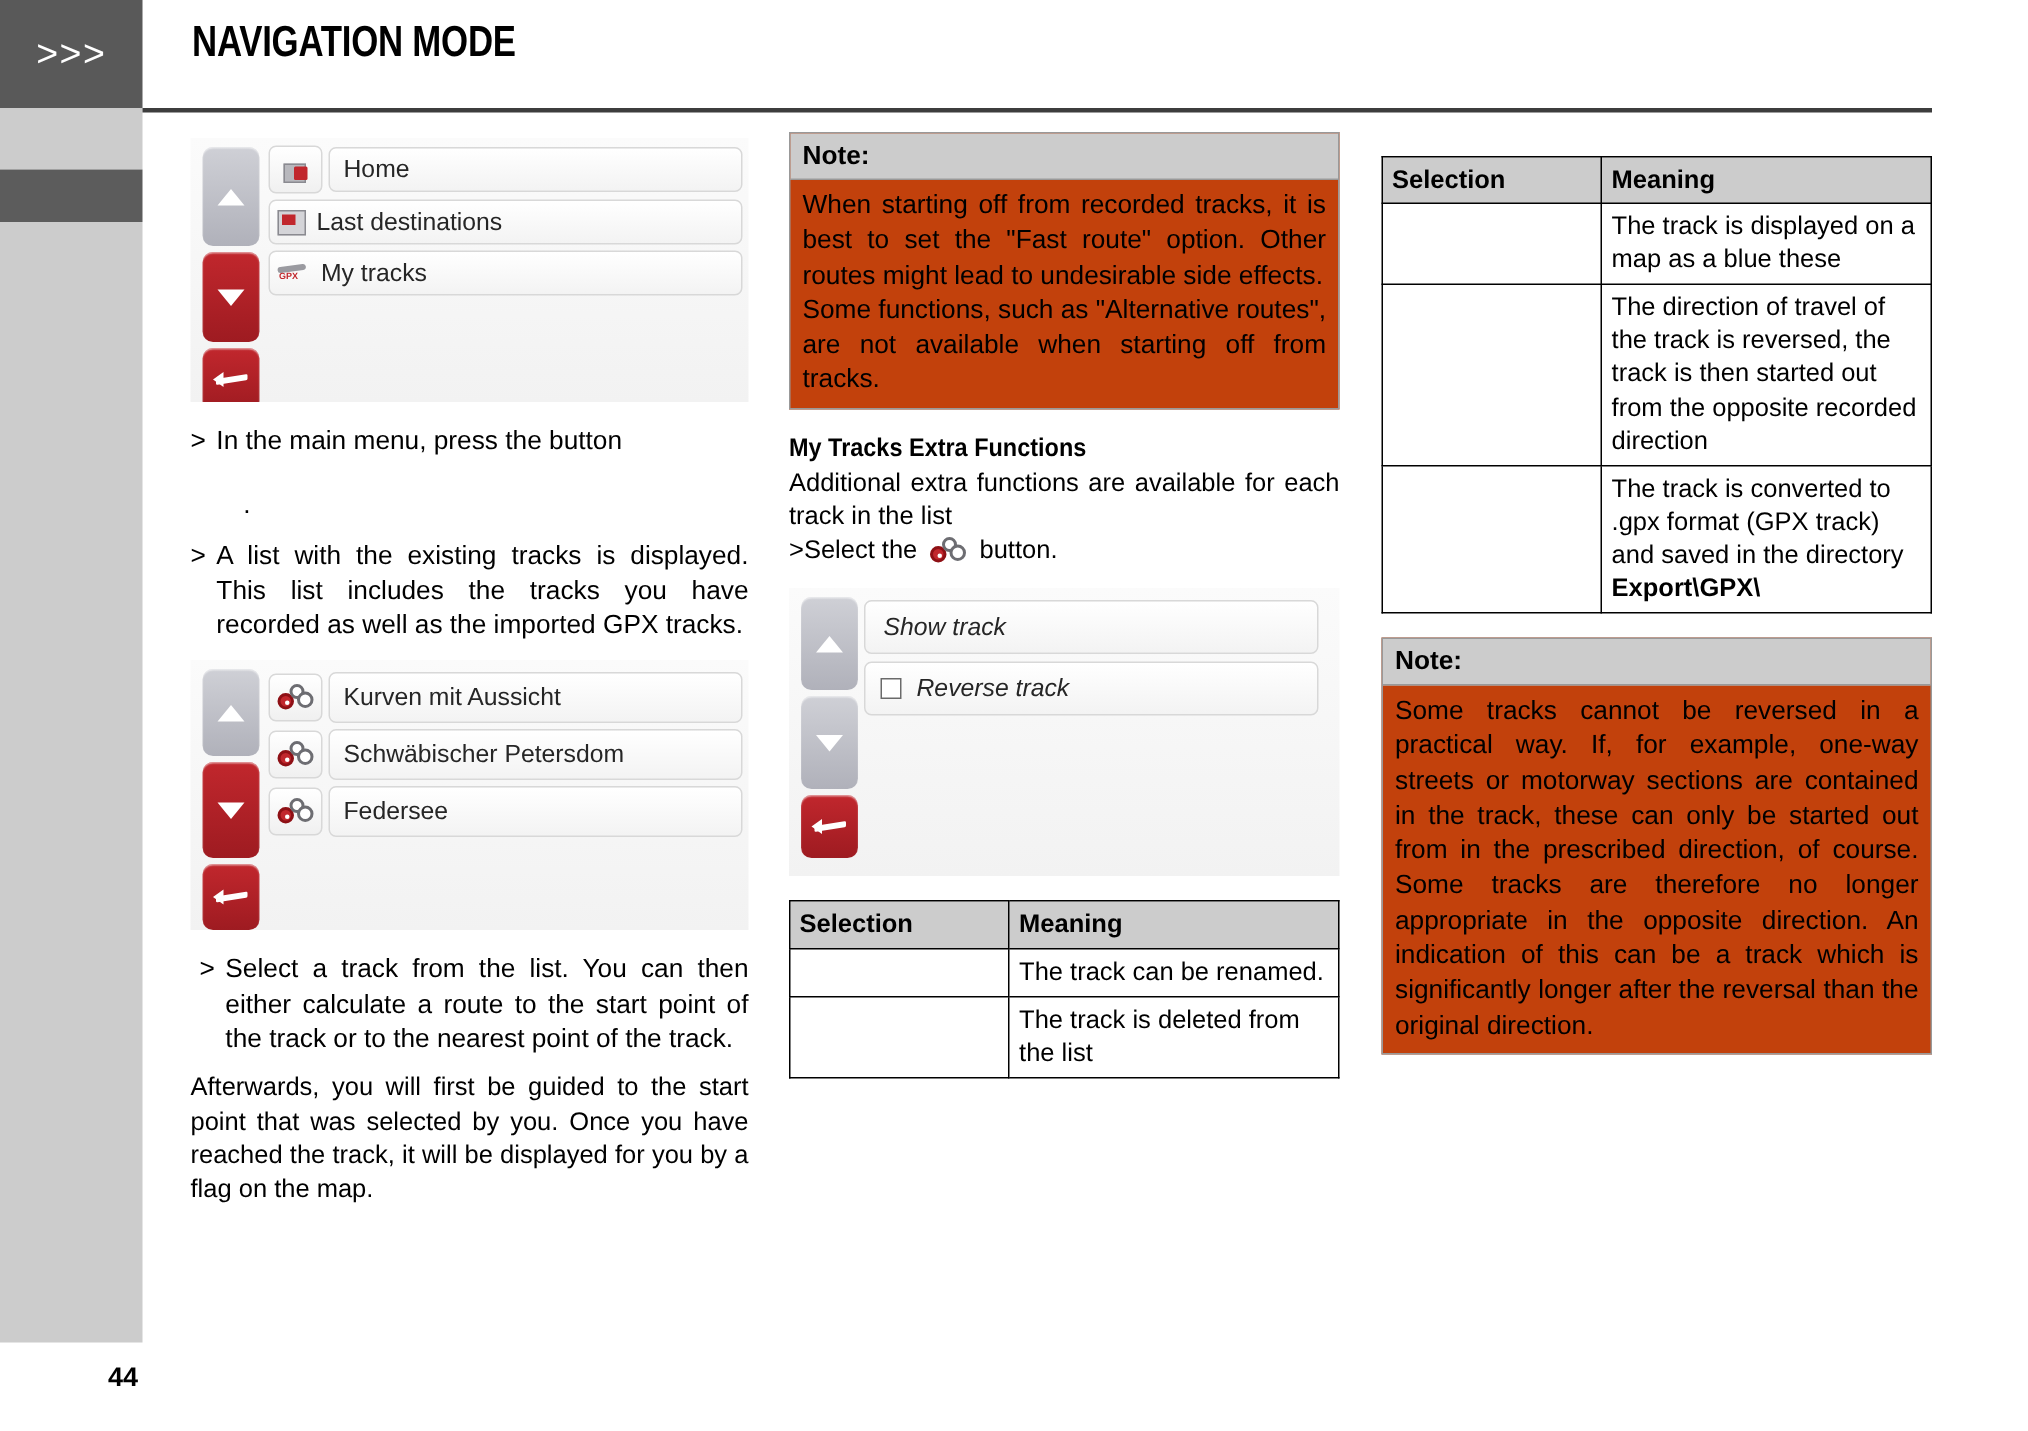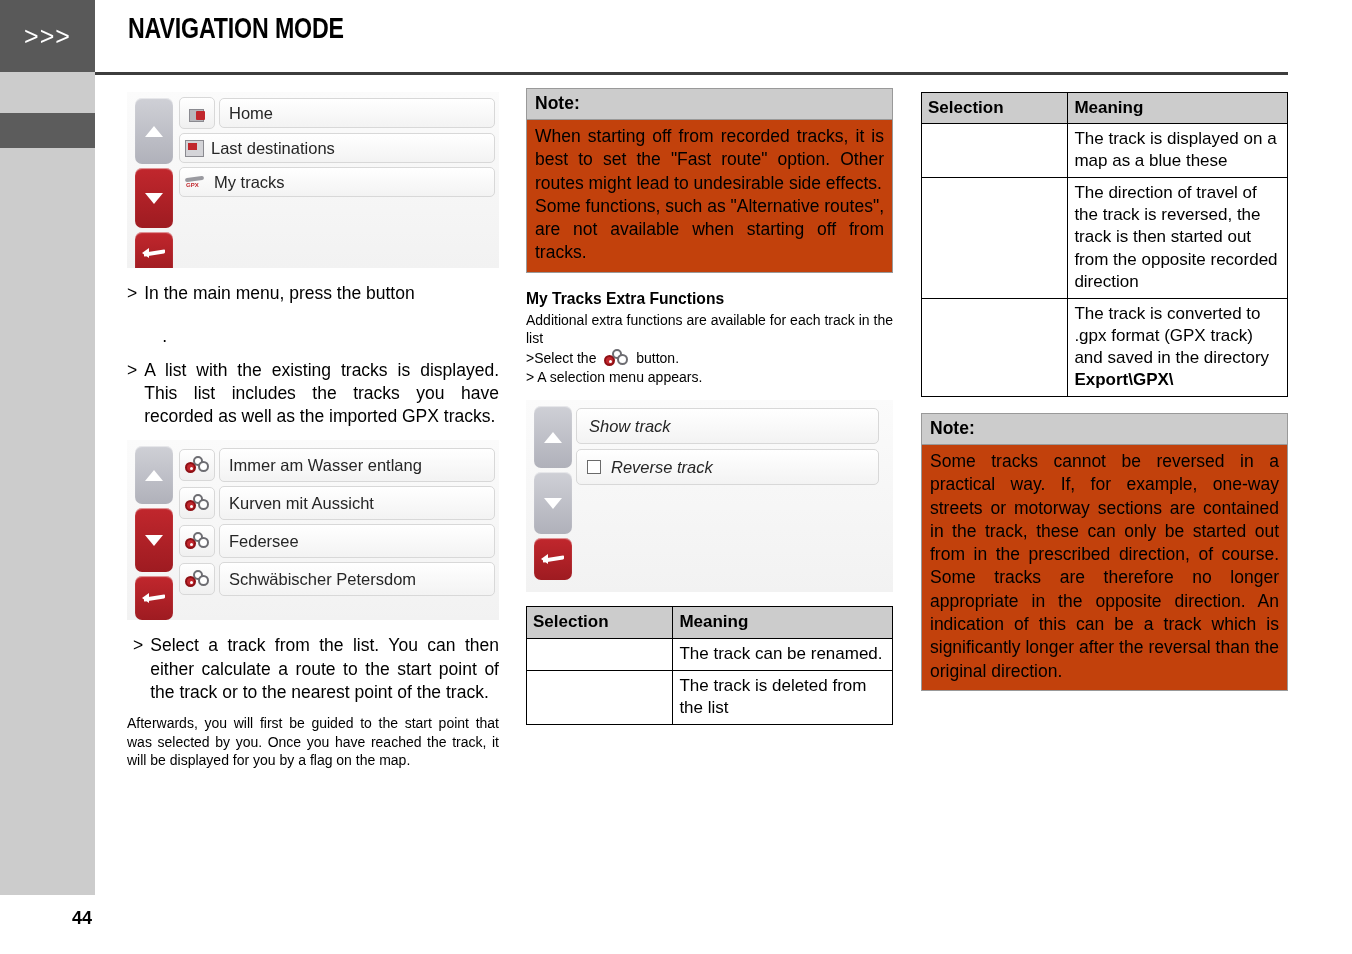--- a/index.html
+++ b/index.html
@@ -81,21 +81,21 @@
     position: absolute;
     top: 88px;
   }
   #col1 { left: 127px; width: 372px; }
   #col2 { left: 526px; width: 367px; }
   #col3 { left: 921px; width: 367px; }
 
   
   p.body {
     margin: 0 0 12px 0;
-    font-size: 14px;
+    font-size: 17px;
     line-height: 1.33;
     text-align: justify;
   }
   p.body.last { margin-bottom: 0; }
   .bullet {
     display: flex;
     margin: 0 0 10px 0;
     font-size: 17.5px;
     line-height: 1.33;
   }
@@ -282,21 +282,21 @@
     font-size: 17.5px;
     line-height: 1.33;
     text-align: justify;
   }
   .note-body p { margin: 0; }
 
   
   table.sel-table {
     border-collapse: collapse;
     width: 100%;
-    margin: 4px 0 16px 0;
+    margin: 16px 0 16px 0;
     table-layout: fixed;
   }
   table.sel-table th, table.sel-table td {
     border: 1px solid #000000;
     font-size: 17px;
     line-height: 1.3;
     vertical-align: top;
     padding: 4px 6px 5px 6px;
   }
   table.sel-table th {
@@ -387,59 +387,49 @@
         <span class="tri-up"></span>
       </div>
       <div class="navbtn down" style="height:64px;">
         <span class="tri-down"></span>
       </div>
       <div class="navbtn back" style="height:44px;">
         <span class="arrow-back"></span>
       </div>
     </div>
     <div class="rowlist" style="top:8px;">
-      <div class="listrow">
-        <span class="icobox">
-            <span class="ic-gear">
-              <span class="g1"></span>
-              <span class="g2"></span>
-              <span class="g3"></span>
-            </span>
-          </span>
-        <span class="labelbox" style="height:34px;">Immer am Wasser entlang</span>
-      </div>
       <div class="listrow">
         <span class="icobox">
             <span class="ic-gear">
               <span class="g1"></span>
               <span class="g2"></span>
               <span class="g3"></span>
             </span>
           </span>
         <span class="labelbox" style="height:34px;">Kurven mit Aussicht</span>
       </div>
       <div class="listrow">
         <span class="icobox">
             <span class="ic-gear">
               <span class="g1"></span>
               <span class="g2"></span>
               <span class="g3"></span>
             </span>
           </span>
-        <span class="labelbox" style="height:34px;">Federsee</span>
+        <span class="labelbox" style="height:34px;">Schwäbischer Petersdom</span>
       </div>
       <div class="listrow">
         <span class="icobox">
             <span class="ic-gear">
               <span class="g1"></span>
               <span class="g2"></span>
               <span class="g3"></span>
             </span>
           </span>
-        <span class="labelbox" style="height:34px;">Schwäbischer Petersdom</span>
+        <span class="labelbox" style="height:34px;">Federsee</span>
       </div>
     </div>
   </div>
 
   <div class="bullet" style="padding-left:6px;">
     <span class="gt">&gt;</span>
     <span class="btxt">Select a track from the list. You can then either calculate a route to the start point of the track or to the nearest point of the track.</span>
   </div>
 
   <p class="body last">Afterwards, you will first be guided to the start point that was selected by you. Once you have reached the track, it will be displayed for you by a flag on the map.</p>
@@ -461,21 +451,20 @@
     <span>&gt;Select the</span>
     <span class="inline-ico" style="vertical-align:-5px;margin:0 4px;">
         <span class="ic-gear">
           <span class="g1"></span>
           <span class="g2"></span>
           <span class="g3"></span>
         </span>
       </span>
     <span>button.</span>
   </p>
-  <p class="body" style="text-align:left;margin-bottom:0;">&gt; A selection menu appears.</p>
 
   <div class="uishot" style="height:192px;margin-top:14px;font-style:italic;">
     <div class="navcol">
       <div class="navbtn up grey" style="height:62px;">
         <span class="tri-up"></span>
       </div>
       <div class="navbtn down grey" style="height:62px;">
         <span class="tri-down"></span>
       </div>
       <div class="navbtn back" style="height:42px;">

